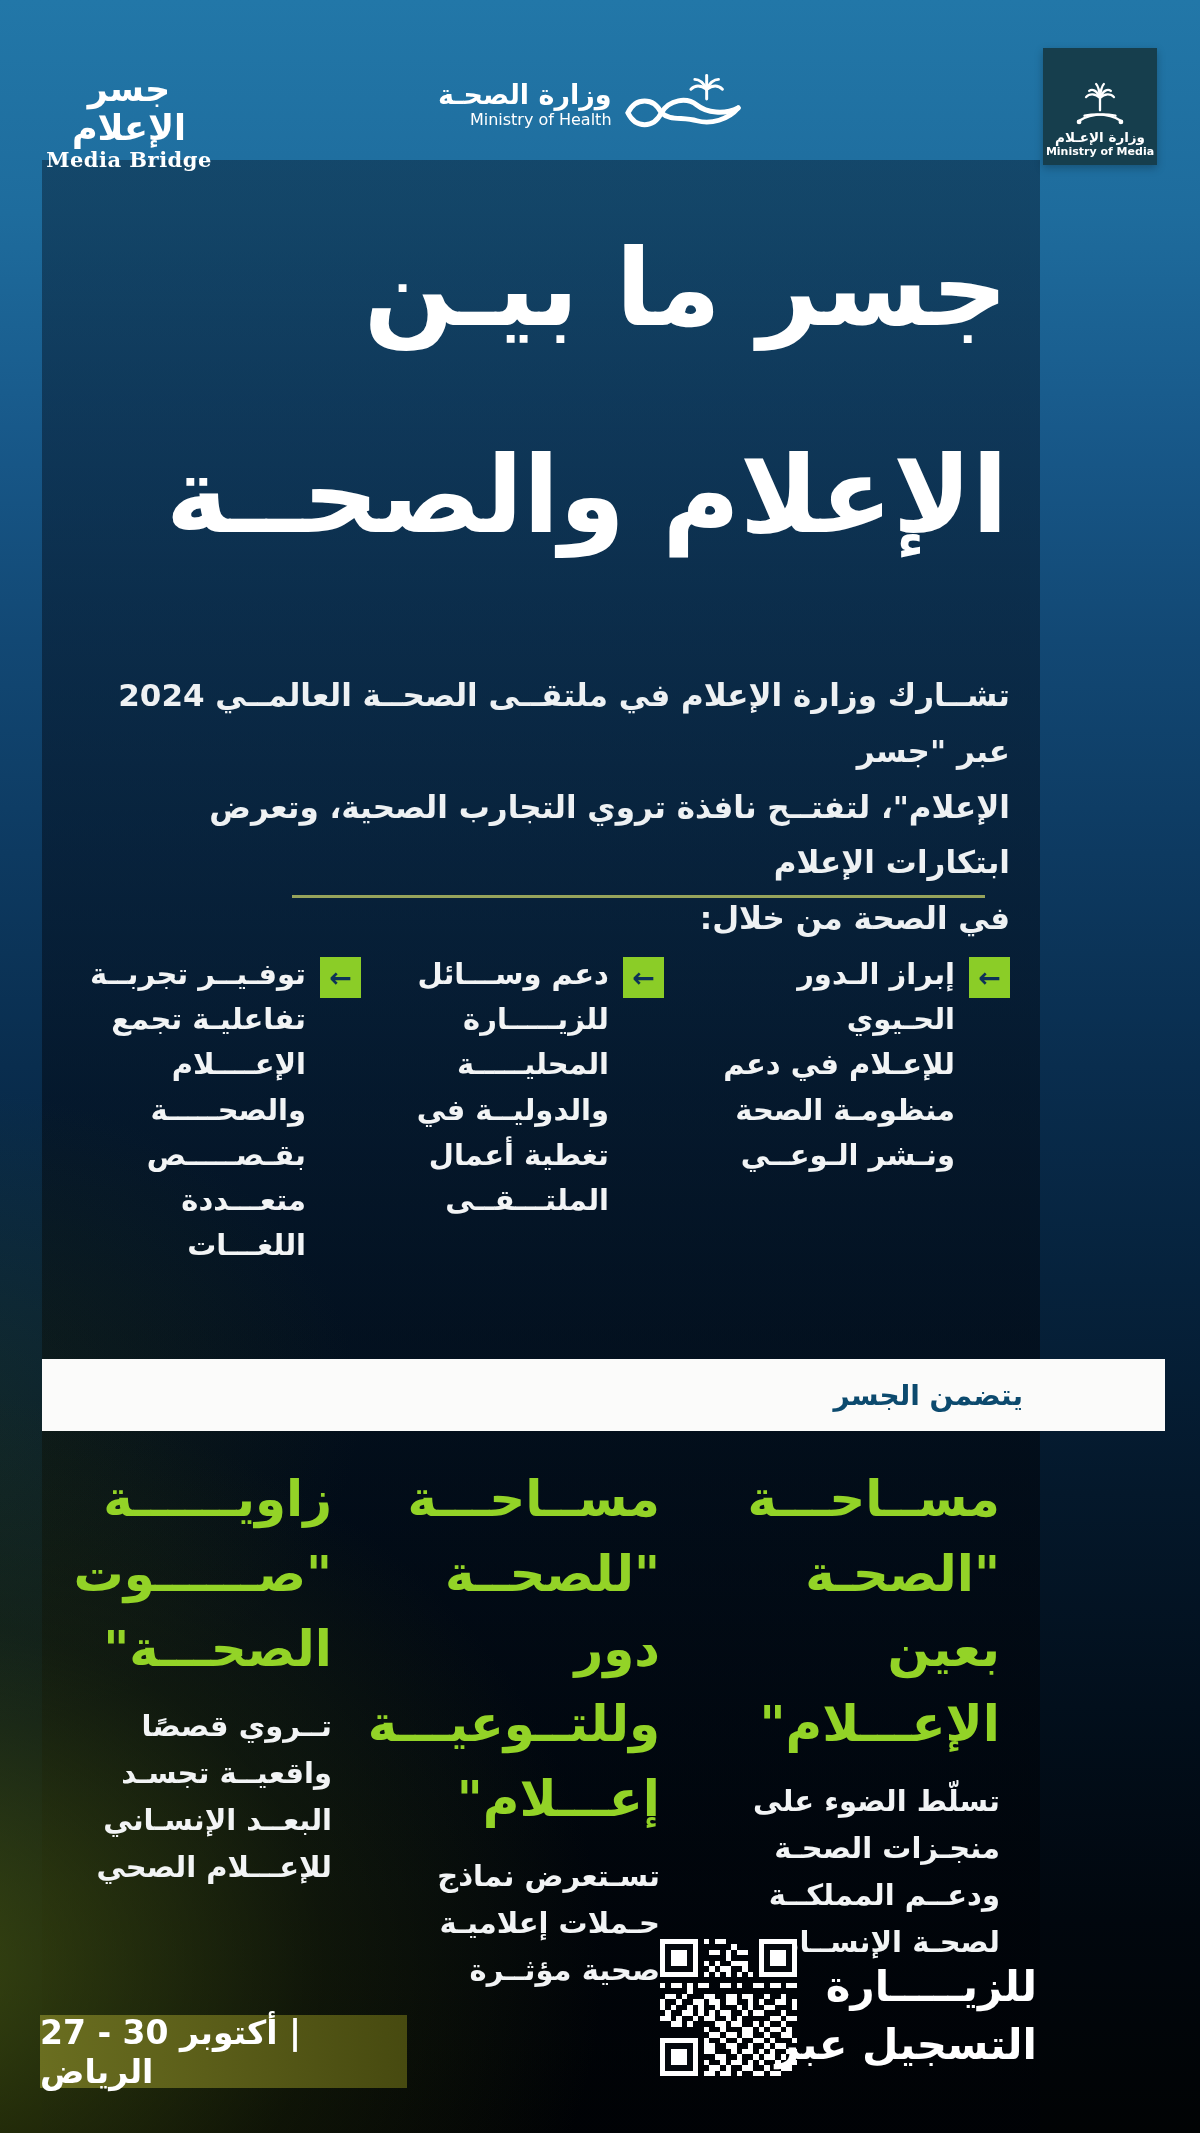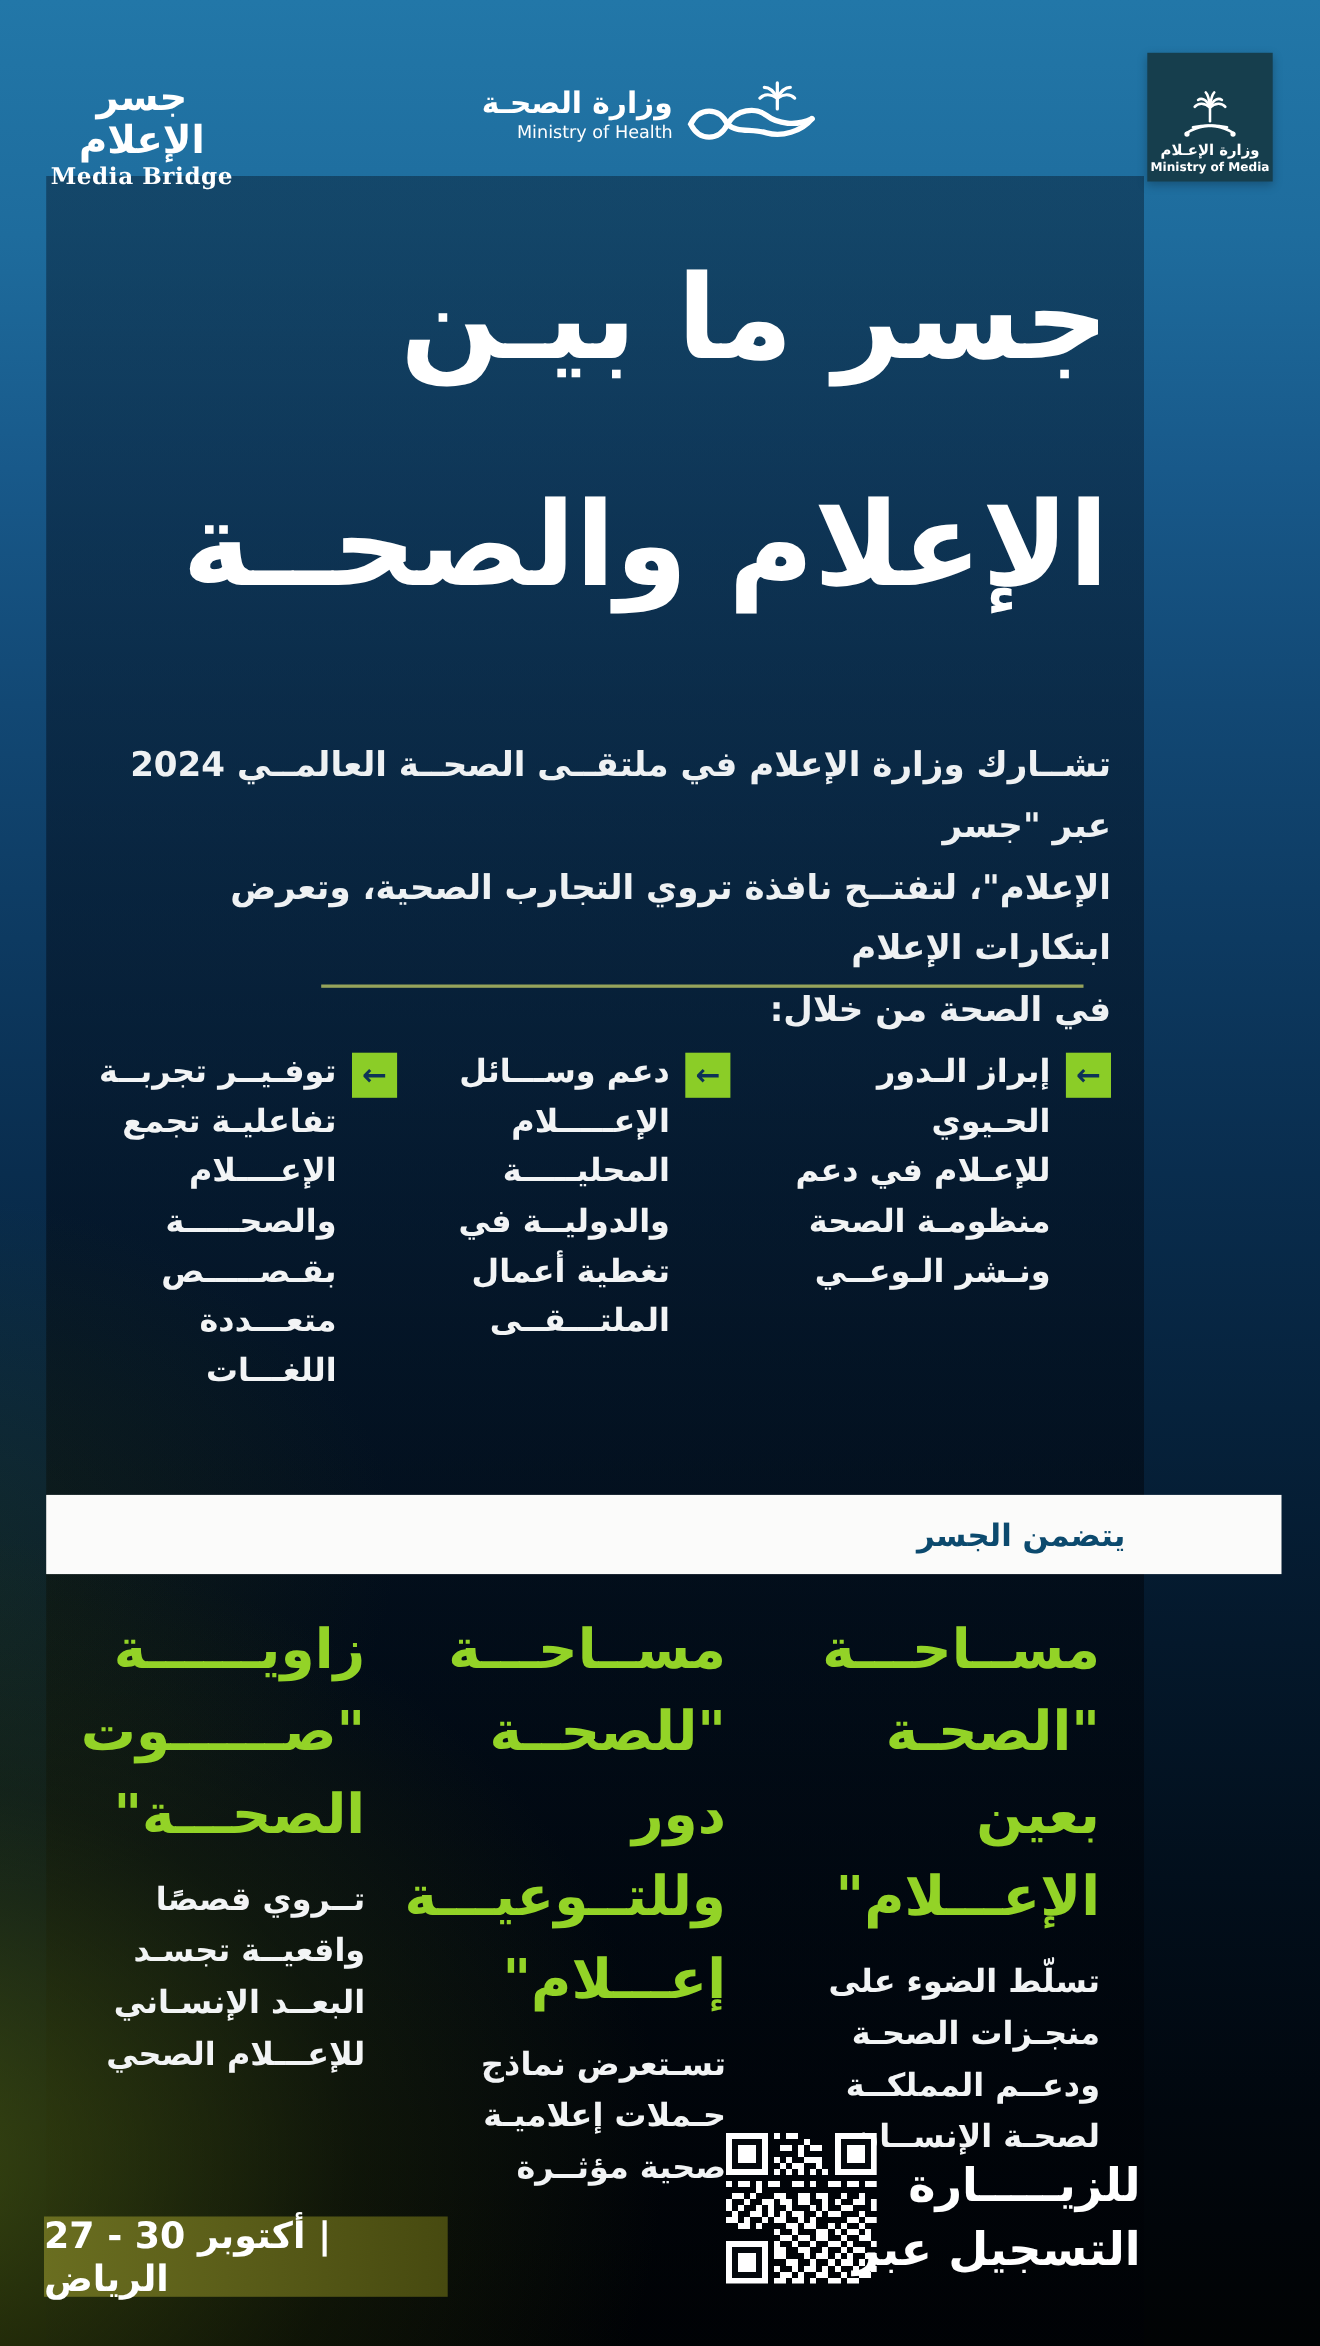--- a/index.html
+++ b/index.html
@@ -162,21 +162,21 @@
   <div class="bullet b1">
     <span class="sq">←</span>
     <span class="txt">إبراز الـدور الحـيوي
 للإعـلام في دعم
 منظومـة الصحة
 ونـشر الـوعــي</span>
   </div>
   <div class="bullet b2">
     <span class="sq">←</span>
     <span class="txt">دعم وســـائل
-الإعـــــلام
+للزيـــــارة
 المحليـــــة
 والدوليــة في
 تغطية أعمال
 الملتـــقــى</span>
   </div>
   <div class="bullet b3">
     <span class="sq">←</span>
     <span class="txt">توفـيــر تجربــة
 تفاعليـة تجمع
 الإعــــلام

